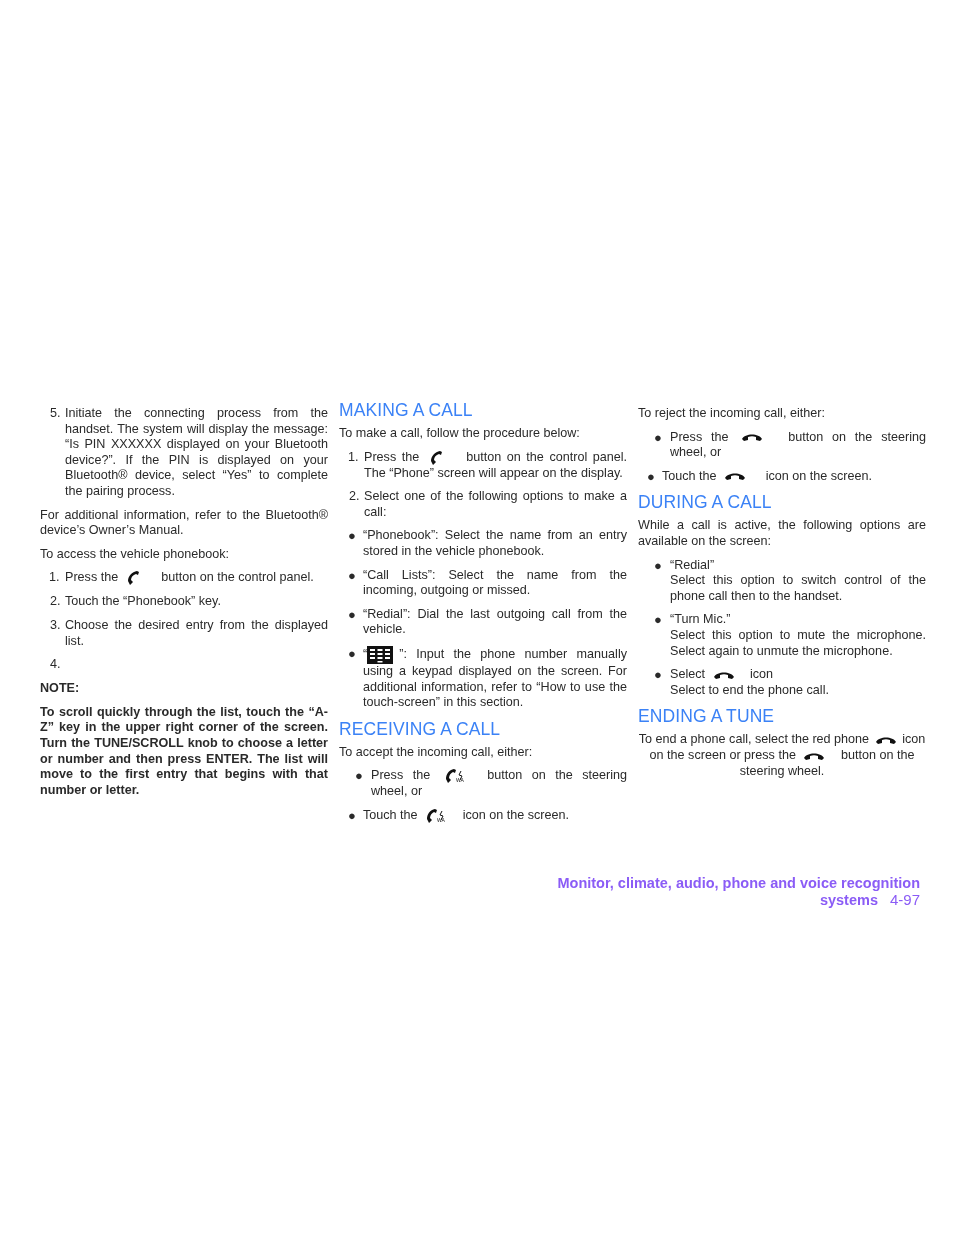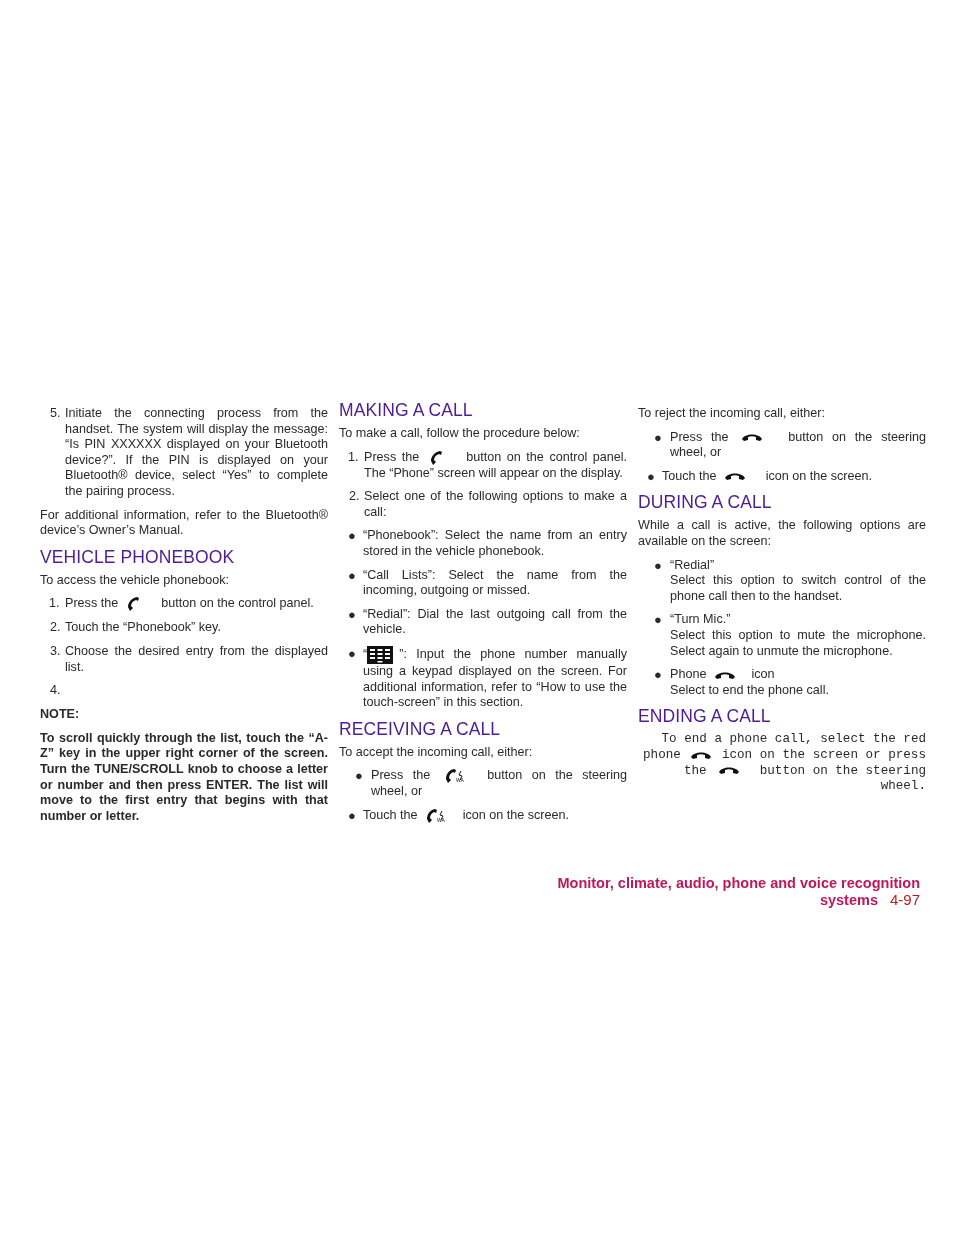--- a/index.html
+++ b/index.html
@@ -3,46 +3,45 @@
 <meta charset="utf-8">
 <style>
   html, body { margin:0; padding:0; background:#ffffff; }
   body { width:960px; height:1242px; position:relative; overflow:hidden;
          font-family:"Liberation Sans", sans-serif; color:#2a2a2a; font-size:12.6px; line-height:15.6px; }
   .col { position:absolute; top:406px; width:288px; }
   #col1 { left:40px; }
   #col2 { left:339px; }
   #col3 { left:638px; }
   p { margin:0 0 8px 0; text-align:justify; }
-  .h2 { font-size:17.5px; line-height:20px; margin:5px 0 6px 0; color:#4c1d95; letter-spacing:0.1px; }
+  .h2 { font-size:17.5px; line-height:20px; margin:5px 0 6px 0; color:#3b82f6; letter-spacing:0.1px; }
   .num { position:relative; padding-left:25px; margin:0 0 8px 0; text-align:justify; }
   .num .n { position:absolute; left:10px; top:0; }
   .num.first .n { left:9px; }
   .bul { position:relative; padding-left:24px; margin:0 0 8px 0; text-align:justify; }
   .bul .b { position:absolute; left:9px; top:0; font-size:13px; }
   .bul.deep { padding-left:32px; }
   .bul.deep .b { left:16px; }
   .note-h { font-weight:bold; margin:32px 0 8px 0; }
   .note { font-weight:bold; text-align:justify; line-height:15.6px; }
   .ico { display:inline-block; vertical-align:middle; margin:0 4px; }
   .ico svg { display:block; }
   #footer { position:absolute; left:540px; top:876px; width:380px; text-align:right; font-size:14.5px; }
-  #footer .title { font-weight:bold; color:#be185d; }
-  #footer .page { margin-left:12px; color:#b91c1c; font-size:15px; }
+  #footer .title { font-weight:bold; color:#8b5cf6; }
+  #footer .page { margin-left:12px; color:#8b5cf6; font-size:15px; }
 </style>
 </head>
 <body>
 
 <div class="col" id="col1">
   <div class="num">
     <span class="n">5.</span>
     <span>Initiate the connecting process from the handset. The system will display the message: “Is PIN XXXXXX displayed on your Bluetooth device?”. If the PIN is displayed on your Bluetooth® device, select “Yes” to complete the pairing process.</span>
   </div>
   <p>For additional information, refer to the Bluetooth® device’s Owner’s Manual.</p>
-  <div class="h2">VEHICLE PHONEBOOK</div>
   <p>To access the vehicle phonebook:</p>
 
   <div class="num first">
     <span class="n">1.</span>
     <span>Press the</span>
     <span class="ico" style="width:28px;">
       <svg width="14" height="16" viewBox="0 0 14 16">
           <path d="M11 1 C6 2 2 6 2 11 L4 15 L7 12 L5 10 C5 7 7 5 10 4 L12 5 L13 2 Z" fill="#111"></path>
         </svg>
     </span>
@@ -177,33 +176,33 @@
     <div>Select this option to switch control of the phone call then to the handset.</div>
   </div>
   <div class="bul deep">
     <span class="b">●</span>
     <div>“Turn Mic.”</div>
     <div>Select this option to mute the microphone. Select again to unmute the microphone.</div>
   </div>
   <div class="bul deep">
     <span class="b">●</span>
     <div>
-      <span>Phone</span>
+      <span>Select</span>
       <span class="ico" style="width:30px;">
         <svg width="22" height="10" viewBox="0 0 22 10">
             <path d="M1 7 C4 1 18 1 21 7 L19 9 L15 8 L15 5 C12 4 10 4 7 5 L7 8 L3 9 Z" fill="#111"></path>
           </svg>
       </span>
       <span>icon</span>
     </div>
     <div>Select to end the phone call.</div>
   </div>
 
-  <div class="h2">ENDING A CALL</div>
-  <p style="text-align:right;font-family:Liberation Mono, monospace;">
+  <div class="h2">ENDING A TUNE</div>
+  <p style="text-align:center;">
     <span>To end a phone call, select the red phone</span>
     <span class="ico" style="margin:0 2px;">
       <svg width="22" height="10" viewBox="0 0 22 10">
           <path d="M1 7 C4 1 18 1 21 7 L19 9 L15 8 L15 5 C12 4 10 4 7 5 L7 8 L3 9 Z" fill="#111"></path>
         </svg>
     </span>
     <span>icon on the screen or press the</span>
     <span class="ico" style="width:30px;">
       <svg width="22" height="10" viewBox="0 0 22 10">
           <path d="M1 7 C4 1 18 1 21 7 L19 9 L15 8 L15 5 C12 4 10 4 7 5 L7 8 L3 9 Z" fill="#111"></path>

